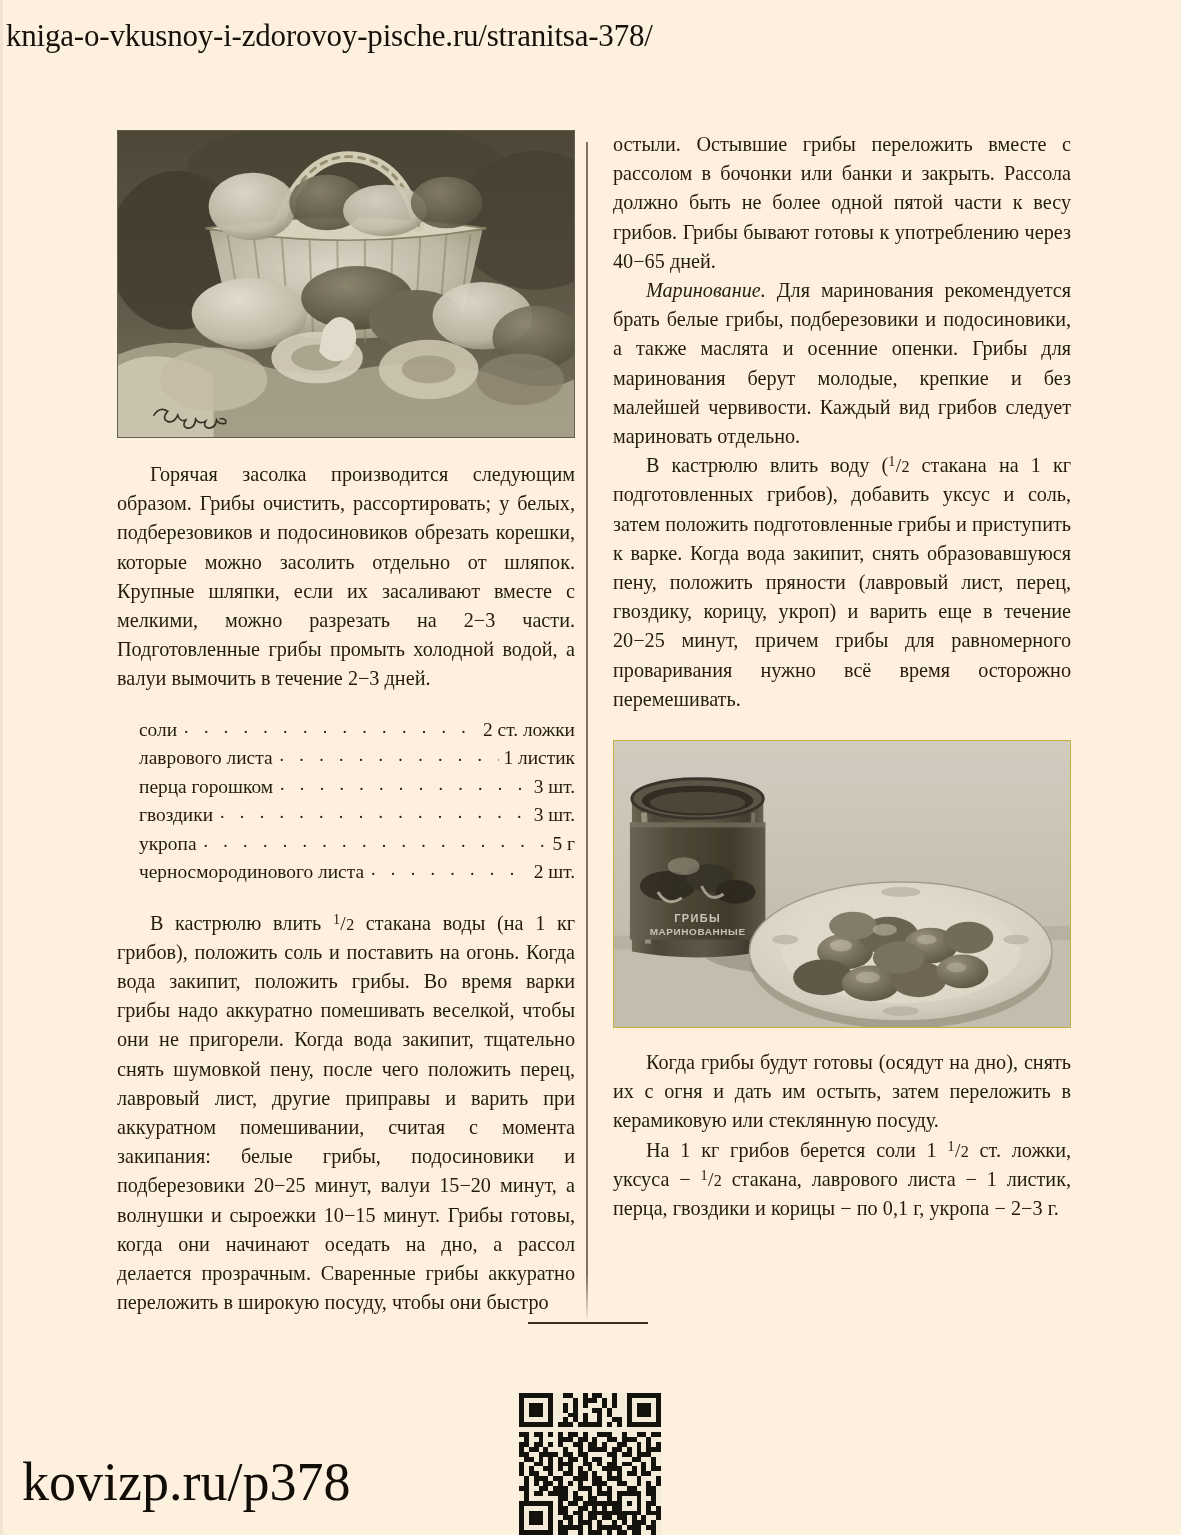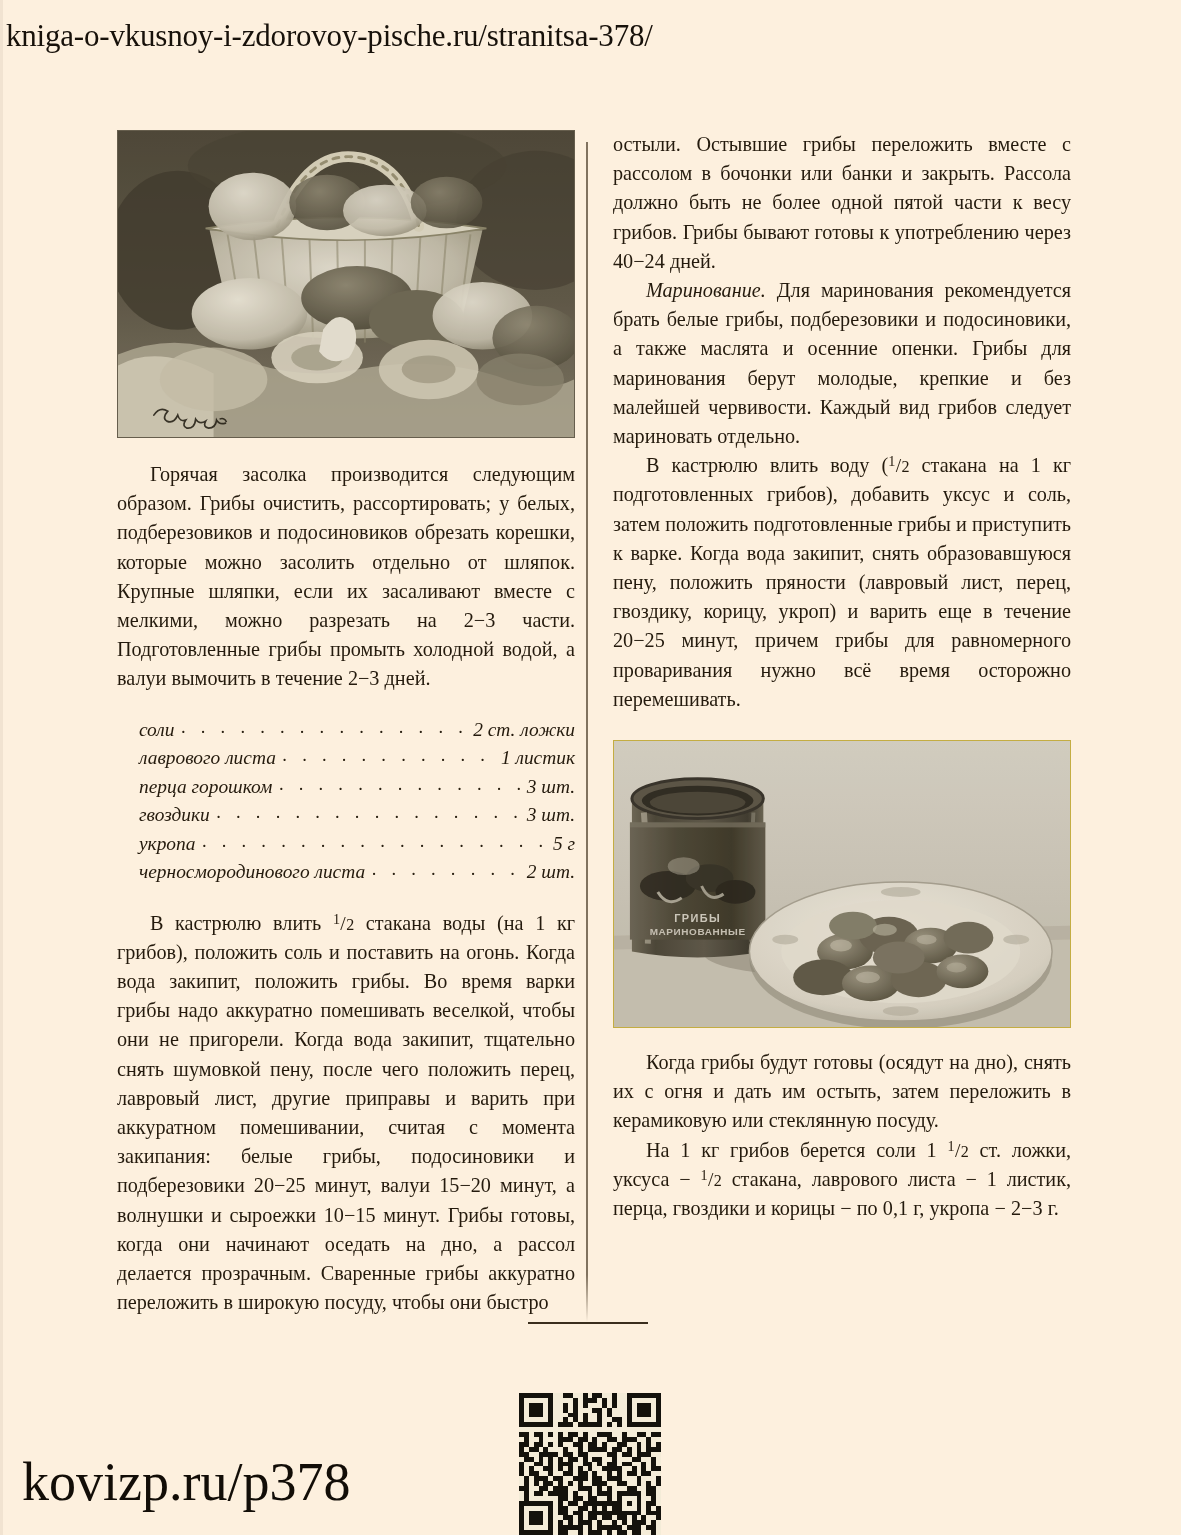--- a/index.html
+++ b/index.html
@@ -111,21 +111,20 @@
   .fig-svg { display: block; width: 100%; height: 100%; }
 
   
   .ing-list {
     margin: 22px 0 22px 0;
     padding: 0 0 0 22px;
     list-style: none;
     font-size: 19.4px;
     line-height: 27.5px;
     color: #241a0d;
-    font-style: italic;
   }
   .ing-row {
     display: flex;
     align-items: baseline;
     white-space: nowrap;
   }
   .ing-name { flex: 0 0 auto; }
   .ing-dots {
     flex: 1 1 auto;
     overflow: hidden;
@@ -314,21 +313,21 @@
       </li>
     </ul>
 
     <p class="body">
       <span>В кастрюлю влить </span><span class="frac"><sup>1</sup><span class="sl">/</span><sub>2</sub></span><span> стакана воды (на 1 кг грибов), положить соль и поставить на огонь. Когда вода закипит, положить грибы. Во время варки грибы надо аккуратно помешивать веселкой, чтобы они не пригорели. Когда вода закипит, тщательно снять шумовкой пену, после чего положить перец, лавровый лист, другие приправы и варить при аккуратном помешивании, считая с момента закипания: белые грибы, подосиновики и подберезовики 20−25 минут, валуи 15−20 минут, а волнушки и сыроежки 10−15 минут. Грибы готовы, когда они начинают оседать на дно, а рассол делается прозрачным. Сваренные грибы аккуратно переложить в широкую посуду, чтобы они быстро</span>
     </p>
   </div>
 
   <div class="col col-right">
 
-    <p class="body cont">остыли. Остывшие грибы переложить вместе с рассолом в бочонки или банки и закрыть. Рассола должно быть не более одной пятой части к весу грибов. Грибы бывают готовы к употреблению через 40−24 дней.</p>
+    <p class="body cont">остыли. Остывшие грибы переложить вместе с рассолом в бочонки или банки и закрыть. Рассола должно быть не более одной пятой части к весу грибов. Грибы бывают готовы к употреблению через 40−65 дней.</p>
 
     <p class="body">
       <span class="em">Маринование.</span><span> Для маринования рекомендуется брать белые грибы, подберезовики и подосиновики, а также маслята и осенние опенки. Грибы для маринования берут молодые, крепкие и без малейшей червивости. Каждый вид грибов следует мариновать отдельно.</span>
     </p>
 
 
     <p class="body">
       <span>В кастрюлю влить воду (</span><span class="frac"><sup>1</sup><span class="sl">/</span><sub>2</sub></span><span> стакана на 1 кг подготовленных грибов), добавить уксус и соль, затем положить подготовленные грибы и приступить к варке. Когда вода закипит, снять образовавшуюся пену, положить пряности (лавровый лист, перец, гвоздику, корицу, укроп) и варить еще в течение 20−25 минут, причем грибы для равномерного проваривания нужно всё время осторожно перемешивать.</span>
     </p>
 

